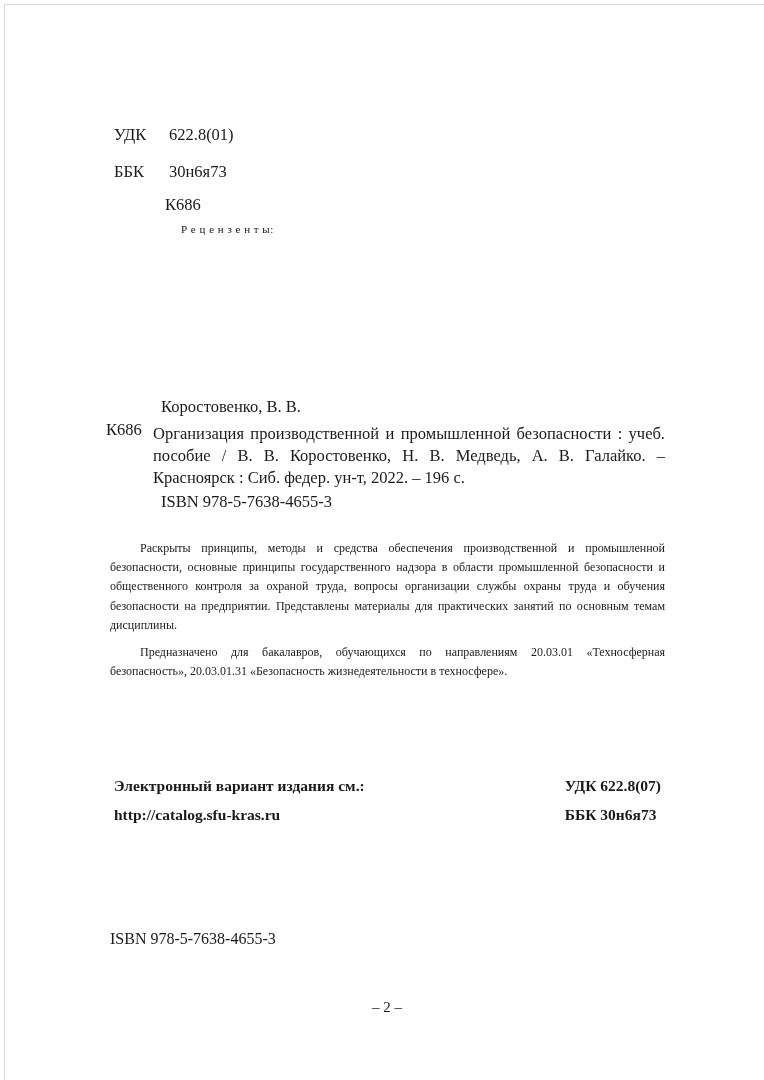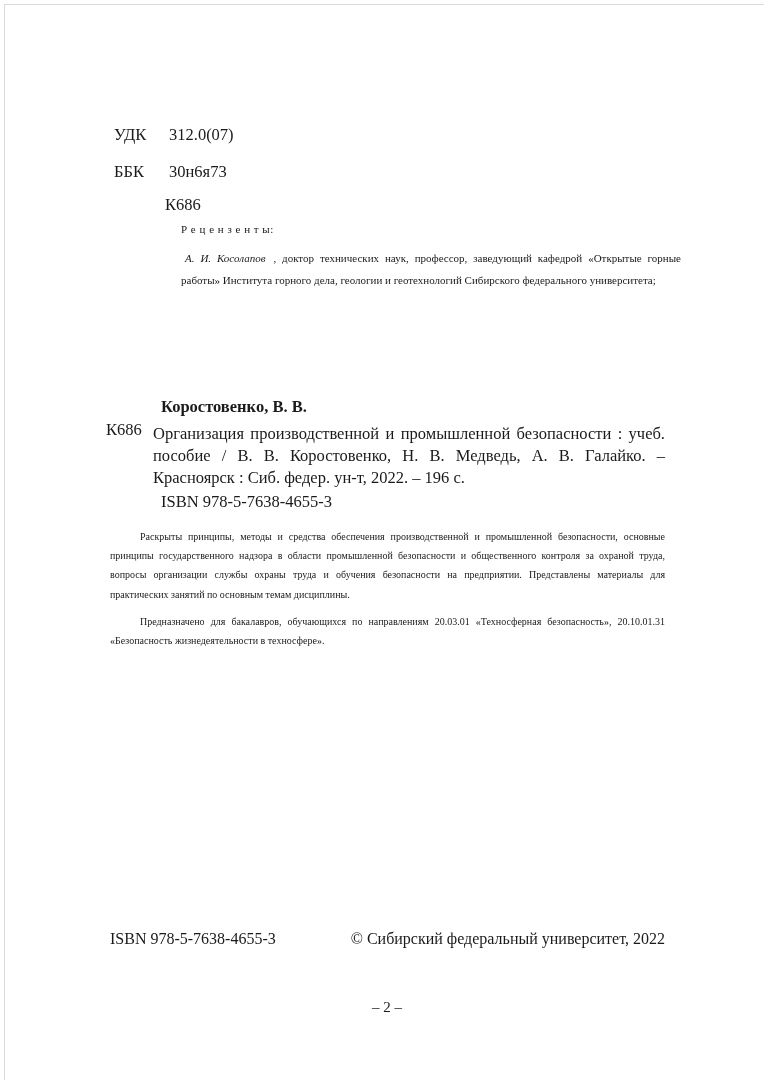--- a/index.html
+++ b/index.html
@@ -47,21 +47,21 @@
   }
   .reviewers-heading { letter-spacing: 0.5px; }
   .reviewer-name { font-style: italic; }
 
   
   .author-heading {
     position: absolute;
     left: 152px;
     top: 388px;
     font-size: 16.5px;
-    font-weight: bold;
+    font-weight: normal;
   }
   .bib-block {
     position: absolute;
     left: 97px;
     top: 410px;
     width: 571px;
     font-size: 16.5px;
     line-height: 22px;
     text-align: justify;
   }
@@ -76,23 +76,23 @@
     position: absolute;
     left: 152px;
     top: 483px;
     font-size: 16.5px;
   }
 
   
   .annotation-block {
     position: absolute;
     left: 97px;
-    top: 514px;
+    top: 526px;
     width: 571px;
-    font-size: 10px;
+    font-size: 12px;
     line-height: 19.2px;
     text-align: justify;
   }
   .annotation-block p { text-indent: 30px; }
 
   
   .electronic-block {
     position: absolute;
     left: 97px;
     top: 758px;
@@ -126,49 +126,57 @@
   }
 </style>
 </head>
 <body>
 
 <div class="page">
 
   <div class="codes-block">
     <div class="code-row">
       <span class="code-label">УДК</span>
-      <span class="code-value">312.0(07)</span>
+      <span class="code-value">622.8(01)</span>
     </div>
     <div class="code-row">
       <span class="code-label">ББК</span>
       <span class="code-value">30н6я73</span>
     </div>
     <div class="code-k">К686</div>
   </div>
 
   <div class="reviewers-block">
     <div class="reviewers-heading">Р е ц е н з е н т ы:</div>
-    <p><span class="reviewer-name">А. И. Косолапов</span><span>, доктор технических наук, профессор, заведующий кафедрой «Открытые горные работы» Института горного дела, геологии и геотехнологий Сибирского федерального университета;</span></p>
   </div>
 
   <div class="author-heading">Коростовенко, В. В.</div>
 
   <div class="bib-block">
     <span class="bib-code">К686</span>
     <div class="bib-text">Организация производственной и промышленной безопасности : учеб. пособие / В. В. Коростовенко, Н. В. Медведь, А. В. Галайко. – Красноярск : Сиб. федер. ун-т, 2022. – 196 с.</div>
   </div>
 
   <div class="isbn-line">ISBN 978-5-7638-4655-3</div>
 
   <div class="annotation-block">
     <p>Раскрыты принципы, методы и средства обеспечения производственной и промышленной безопасности, основные принципы государственного надзора в области промышленной безопасности и общественного контроля за охраной труда, вопросы организации службы охраны труда и обучения безопасности на предприятии. Представлены материалы для практических занятий по основным темам дисциплины.</p>
-    <p>Предназначено для бакалавров, обучающихся по направлениям 20.03.01 «Техносферная безопасность», 20.10.01.31 «Безопасность жизнедеятельности в техносфере».</p>
+    <p>Предназначено для бакалавров, обучающихся по направлениям 20.03.01 «Техносферная безопасность», 20.03.01.31 «Безопасность жизнедеятельности в техносфере».</p>
   </div>
 
+  <div class="electronic-block">
+    <div class="electronic-left">
+      <div>Электронный вариант издания см.:</div>
+      <div>http://catalog.sfu-kras.ru</div>
+    </div>
+    <div class="electronic-right">
+      <div>УДК  622.8(07)</div>
+      <div>ББК  30н6я73</div>
+    </div>
+  </div>
 
   <div class="footer-line">
     <span>ISBN 978-5-7638-4655-3</span>
-    <span>© Сибирский федеральный университет, 2022</span>
   </div>
 
   <div class="page-number">– 2 –</div>
 
 </div>
 
 </body></html>

